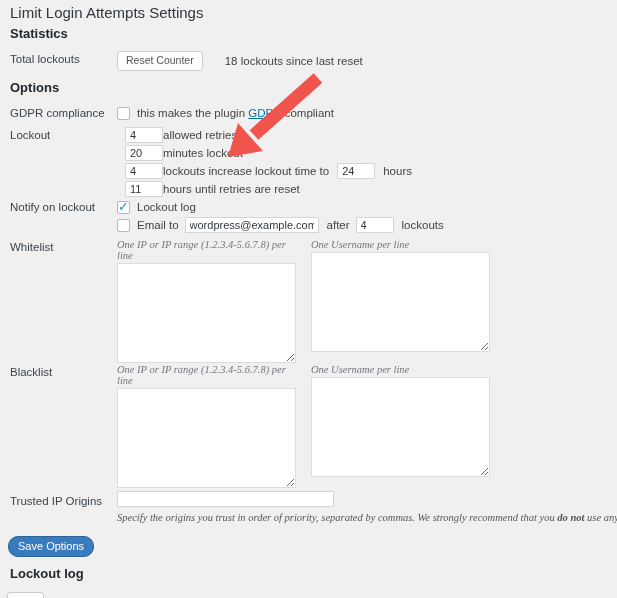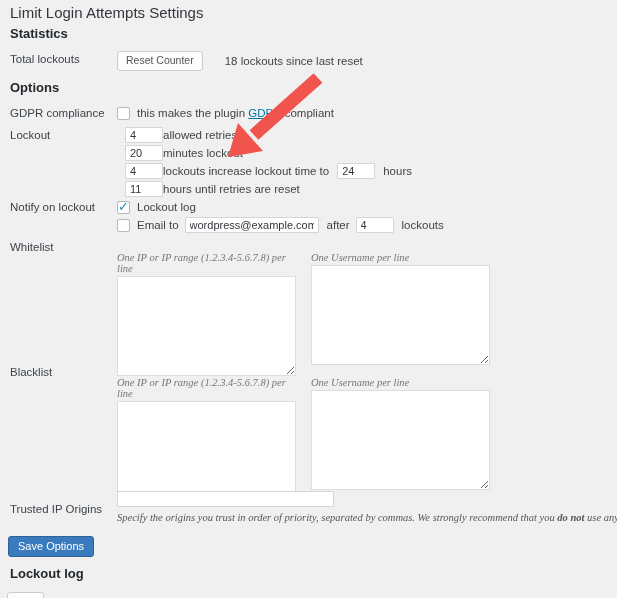--- a/index.html
+++ b/index.html
@@ -66,37 +66,37 @@
     position: absolute; left: 0px; top: -3px;
     font-size: 13px; color: #1e8cbe; font-weight: 700;
   }
   .check-row { display: flex; align-items: center; height: 16px; }
   .check-row > span.txt { margin-left: 7px; }
 
   a.link { color: #0073aa; text-decoration: underline; cursor: pointer; }
 
   .hint { font-style: italic; font-size: 10.5px; color: #72777c; margin-bottom: 2px; font-family: "Liberation Serif", serif; }
   .dual-col { display: flex; }
-  .dual-col .col { width: 179px; margin-right: 15px; margin-top: 13px; }
+  .dual-col .col { width: 179px; margin-right: 15px; }
   textarea {
     width: 179px; height: 100px;
     border: 1px solid #ddd;
     background: #fff;
     resize: both;
     font-family: inherit;
   }
 
   .helper { font-style: italic; font-size: 10.5px; color: #555; white-space: nowrap; margin-top: 5px; font-family: "Liberation Serif", serif; }
   .helper b { font-weight: 700; font-style: italic; }
 
   .btn-primary {
     position: absolute; left: 8px; top: 536px;
     background: #3a7bbd;
     border: 1px solid #2d6398;
-    border-radius: 3px;
+    border-radius: 10px;
     color: #fff;
     font-size: 11px;
     padding: 3px 9px 4px;
     cursor: pointer;
     font-family: inherit;
   }
   .partial-btn {
     position: absolute; left: 7px; top: 592px;
     width: 37px; height: 22px;
     background: #fdfdfd;
@@ -200,21 +200,21 @@
         <div class="hint">One IP or IP range (1.2.3.4-5.6.7.8) per line</div>
         <textarea style=""></textarea>
       </div>
       <div class="col">
         <div class="hint">One Username per line</div>
         <textarea style=""></textarea>
       </div>
     </div>
   </div>
 
-  <div class="row" style="top:491px;align-items:center;">
+  <div class="row" style="top:491px;">
     <div class="label-col" style="padding-top:4px;">Trusted IP Origins</div>
     <div class="field-col">
       <input type="text" class="trusted-input" value="" style="">
       <div class="helper"><span>Specify the origins you trust in order of priority, separated by commas. We strongly recommend that you </span><b>do not</b><span> use anything other than REMOTE_ADDR since other or</span></div>
     </div>
   </div>
 
   <button class="btn-primary">Save Options</button>
 
   <div class="section-heading" style="top:566px;">Lockout log</div>

